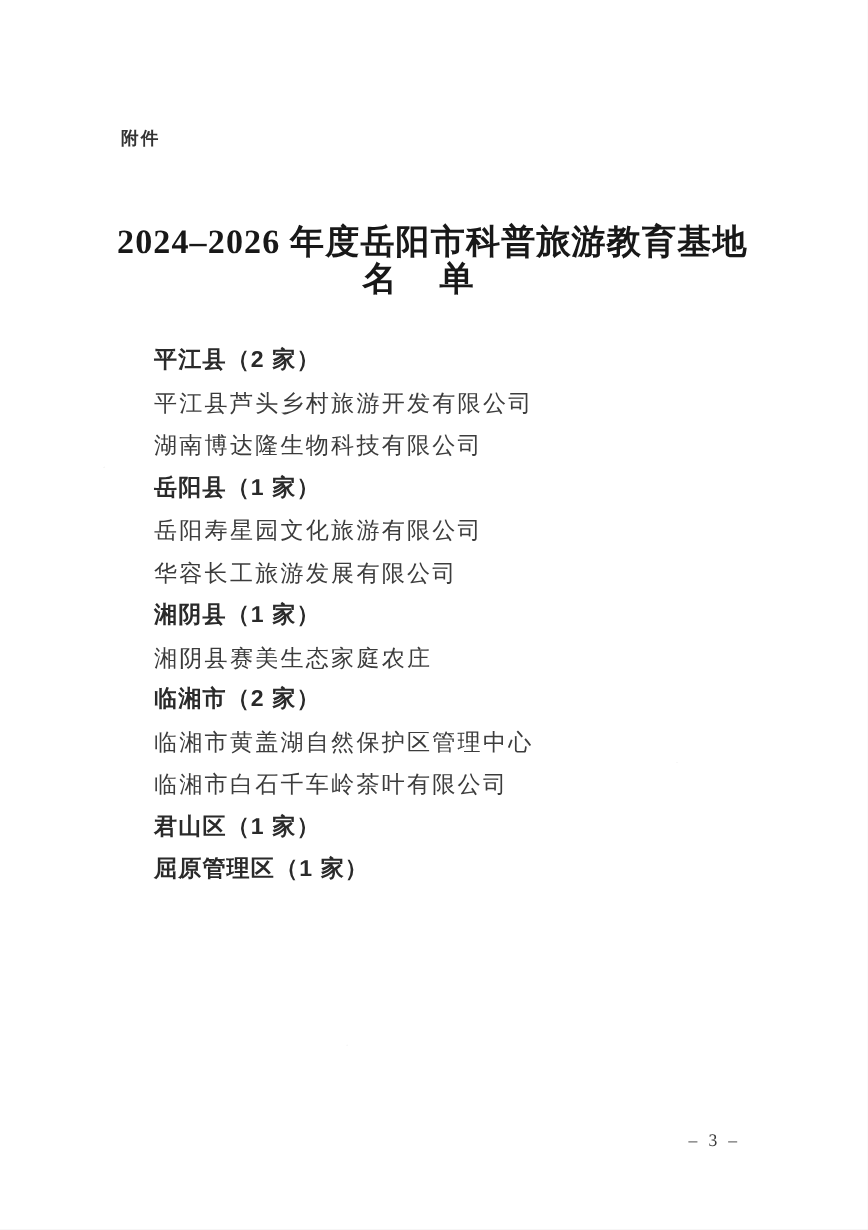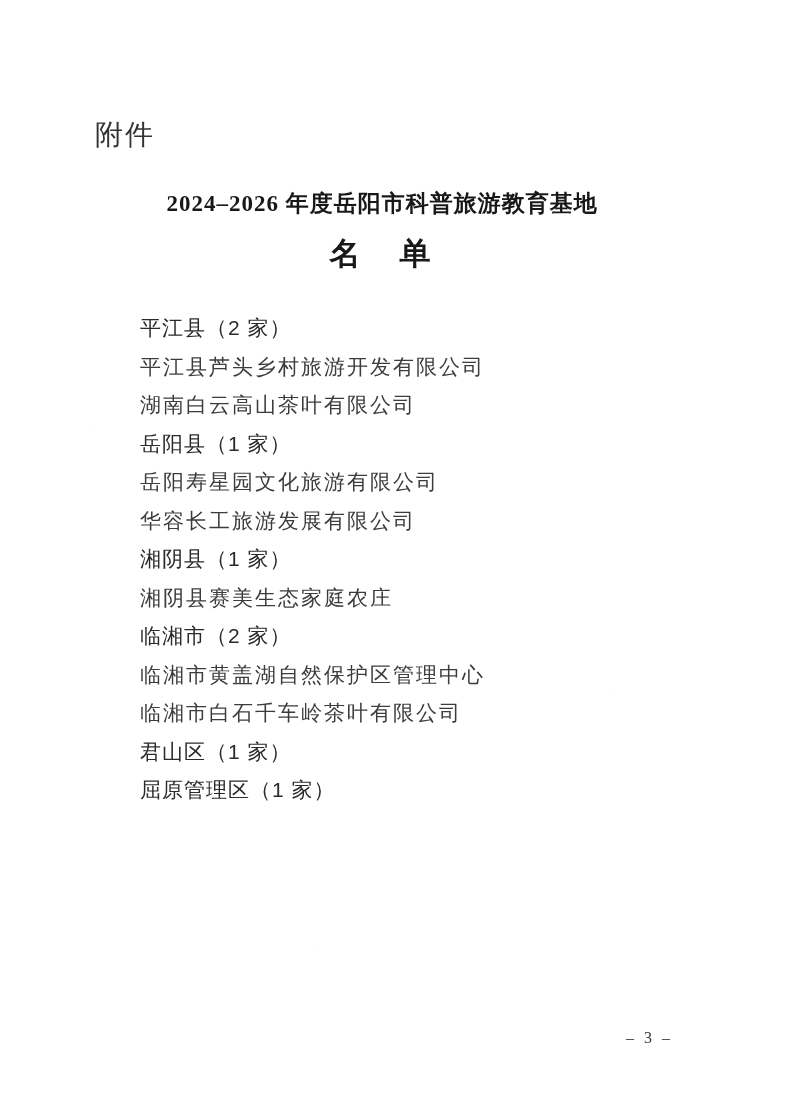--- a/index.html
+++ b/index.html
@@ -15,37 +15,37 @@
     background: #ffffff;
     overflow: hidden;
     
     background-image:
       radial-gradient(circle at 12% 38%, rgba(0,0,0,0.04) 0.5px, transparent 1px),
       radial-gradient(circle at 78% 62%, rgba(0,0,0,0.03) 0.5px, transparent 1px),
       radial-gradient(circle at 40% 85%, rgba(0,0,0,0.03) 0.5px, transparent 1px);
   }
   .attachment-label {
     position: absolute;
-    left: 95px;
+    left: 110px;
     top: 116px;
     font-family: "Liberation Sans", "DejaVu Sans", sans-serif;
-    font-size: 28px;
-    font-weight: 400;
+    font-size: 16px;
+    font-weight: 700;
     color: #333333;
     letter-spacing: 2px;
   }
   .doc-title {
     position: absolute;
     left: 0;
     top: 188px;
     width: 764px;
-    margin: 0;
+    margin: 11px;
     text-align: center;
     font-family: "Liberation Serif", "DejaVu Serif", serif;
-    font-size: 23px;
+    font-size: 31px;
     font-weight: 700;
     color: #181818;
     letter-spacing: 1px;
     white-space: nowrap;
   }
   .doc-title-line2 {
     position: absolute;
     left: 0;
     top: 233px;
     width: 764px;
@@ -59,21 +59,21 @@
   }
   .base-list {
     position: absolute;
     left: 140px;
     top: 309px;
     width: 560px;
   }
   .sec-header {
     font-family: "Liberation Sans", "DejaVu Sans", sans-serif;
     font-size: 21px;
-    font-weight: 400;
+    font-weight: 700;
     color: #2a2a2a;
     line-height: 38.5px;
     height: 38.5px;
     letter-spacing: 1px;
     white-space: nowrap;
   }
   .company-item {
     font-family: "Liberation Serif", "DejaVu Serif", serif;
     font-size: 21px;
     font-weight: 400;
@@ -100,21 +100,21 @@
 <div class="page">
   <div class="attachment-label">附件</div>
 
   <h1 class="doc-title">2024–2026 年度岳阳市科普旅游教育基地</h1>
 
   <div class="doc-title-line2">名　单</div>
 
   <div class="base-list" id="base-list">
       <div class="sec-header">平江县（2 家）</div>
       <div class="company-item">平江县芦头乡村旅游开发有限公司</div>
-      <div class="company-item">湖南白云高山茶叶有限公司</div>
+      <div class="company-item">湖南博达隆生物科技有限公司</div>
       <div class="sec-header">岳阳县（1 家）</div>
       <div class="company-item">岳阳寿星园文化旅游有限公司</div>
       <div class="company-item">华容长工旅游发展有限公司</div>
       <div class="sec-header">湘阴县（1 家）</div>
       <div class="company-item">湘阴县赛美生态家庭农庄</div>
       <div class="sec-header">临湘市（2 家）</div>
       <div class="company-item">临湘市黄盖湖自然保护区管理中心</div>
       <div class="company-item">临湘市白石千车岭茶叶有限公司</div>
       <div class="sec-header">君山区（1 家）</div>
       <div class="sec-header">屈原管理区（1 家）</div>

